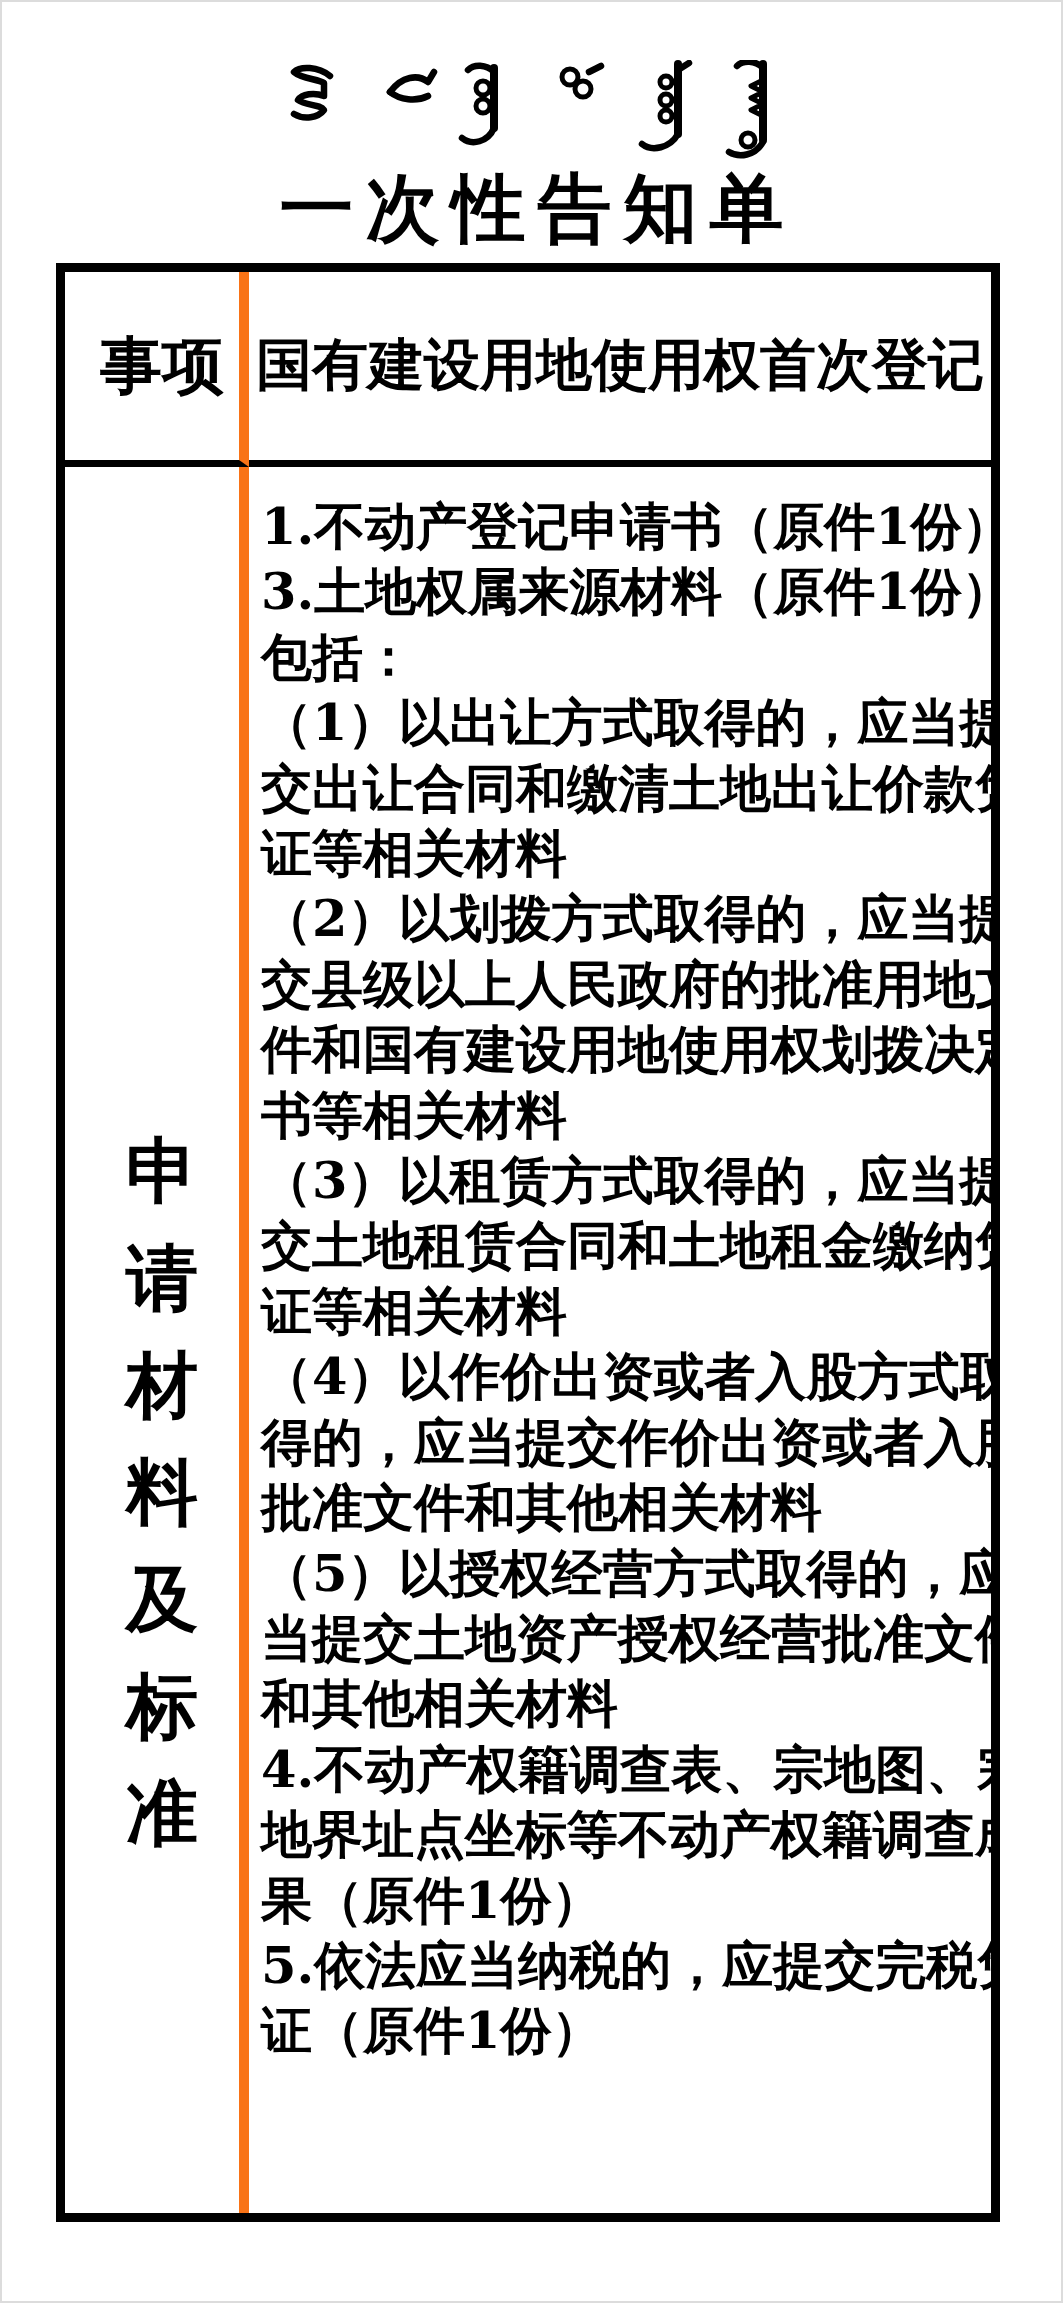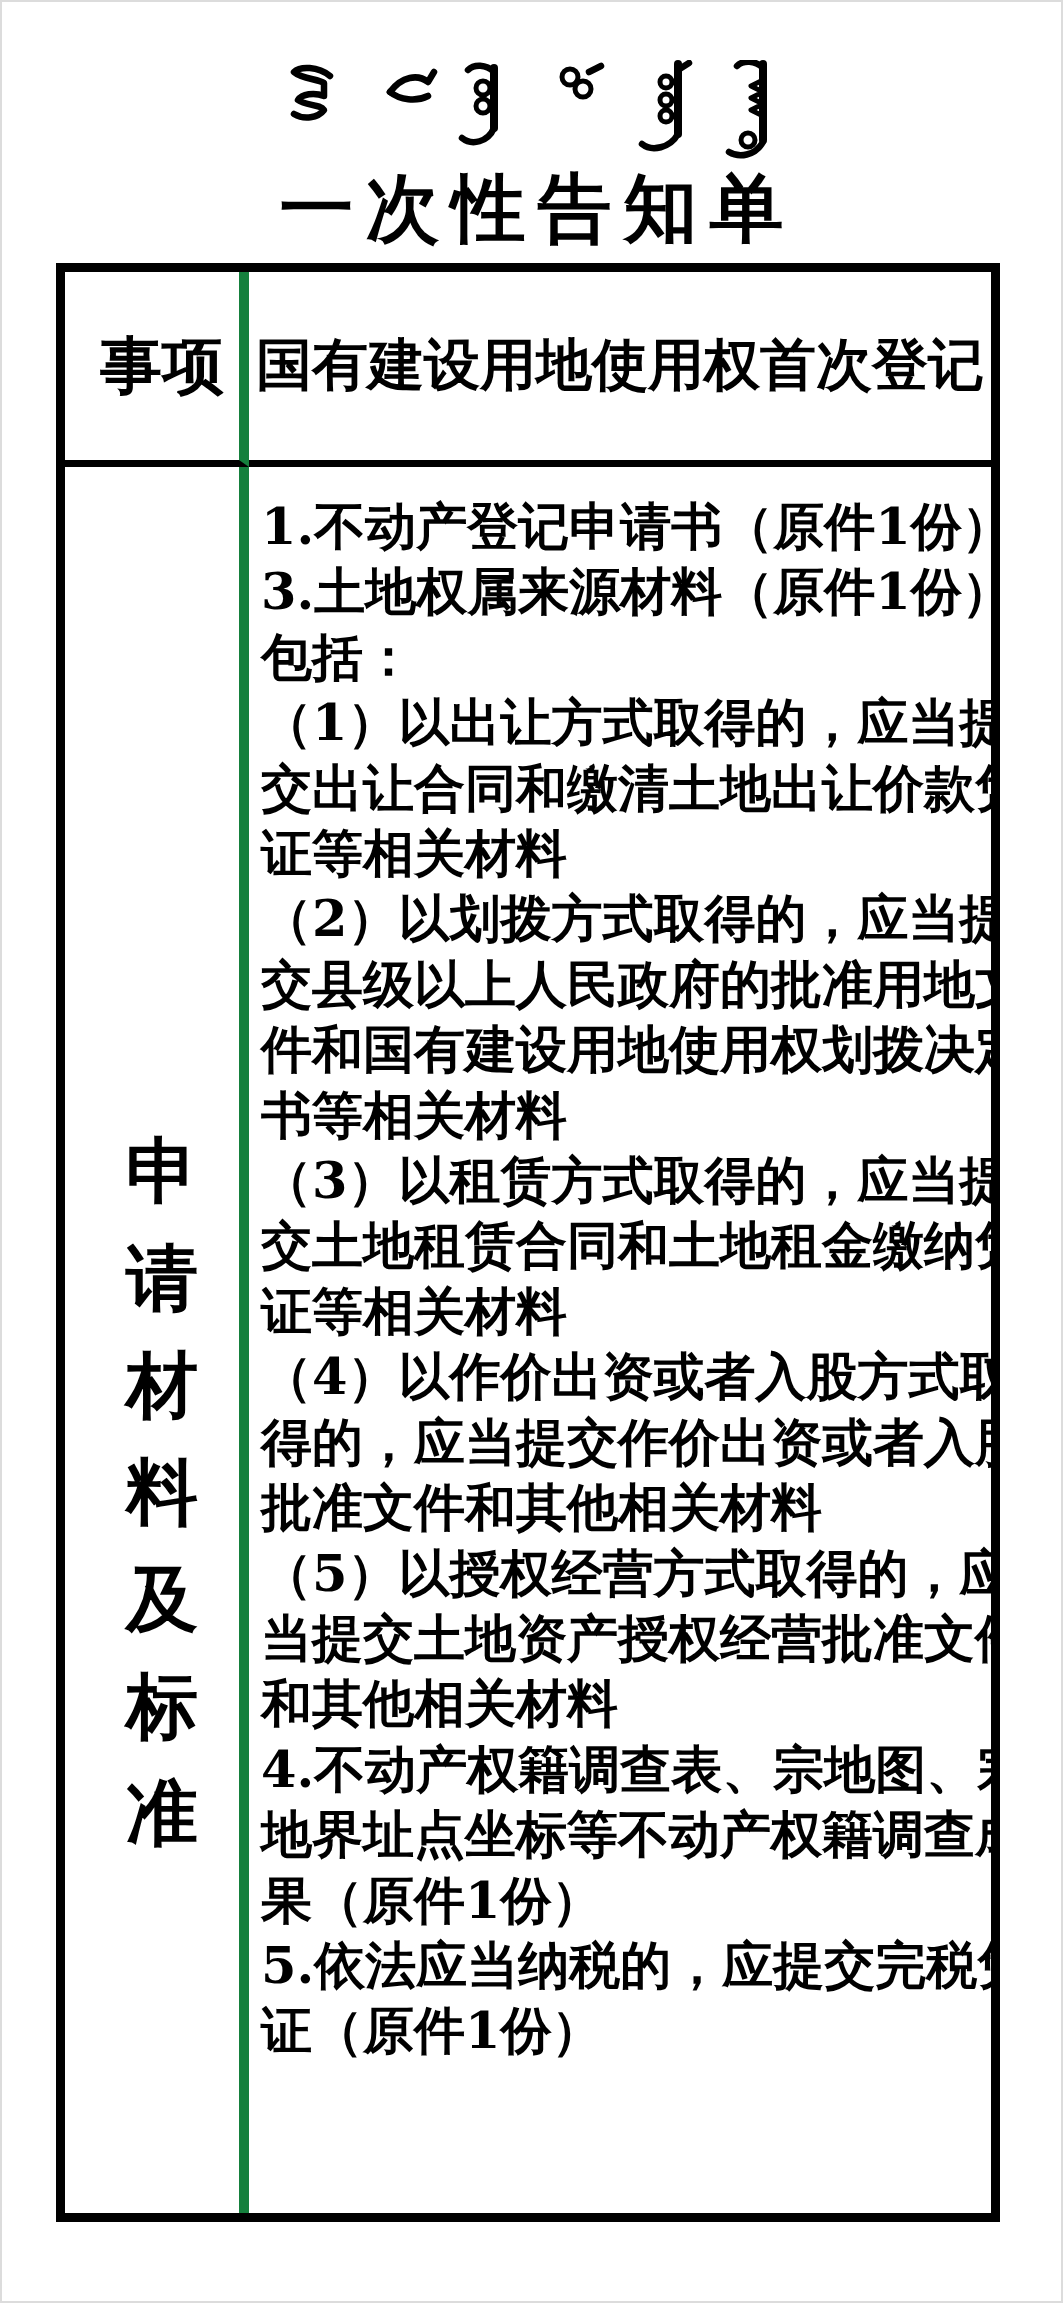--- a/index.html
+++ b/index.html
@@ -32,21 +32,21 @@
     position:absolute;left:56px;top:263px;
     width:944px;height:1959px;
     box-sizing:border-box;
     border:9px solid #000;
     display:grid;
     grid-template-columns:184px 1fr;
     grid-template-rows:195px 1fr;
     background:#fff;
   }
   .cell{box-sizing:border-box;overflow:hidden;}
-  .c-divider{border-right:10px solid #15803d;padding-left:20px;}
+  .c-divider{border-right:10px solid #f97316;padding-left:20px;}
   .r-divider{border-bottom:7px solid #000;}
 
   
   .item-name-header{
     display:flex;flex-direction:column;justify-content:center;align-items:center;
   }
   .item-name-header .hline{
     font-size:62px;font-weight:bold;line-height:92px;
     white-space:nowrap;
   }

